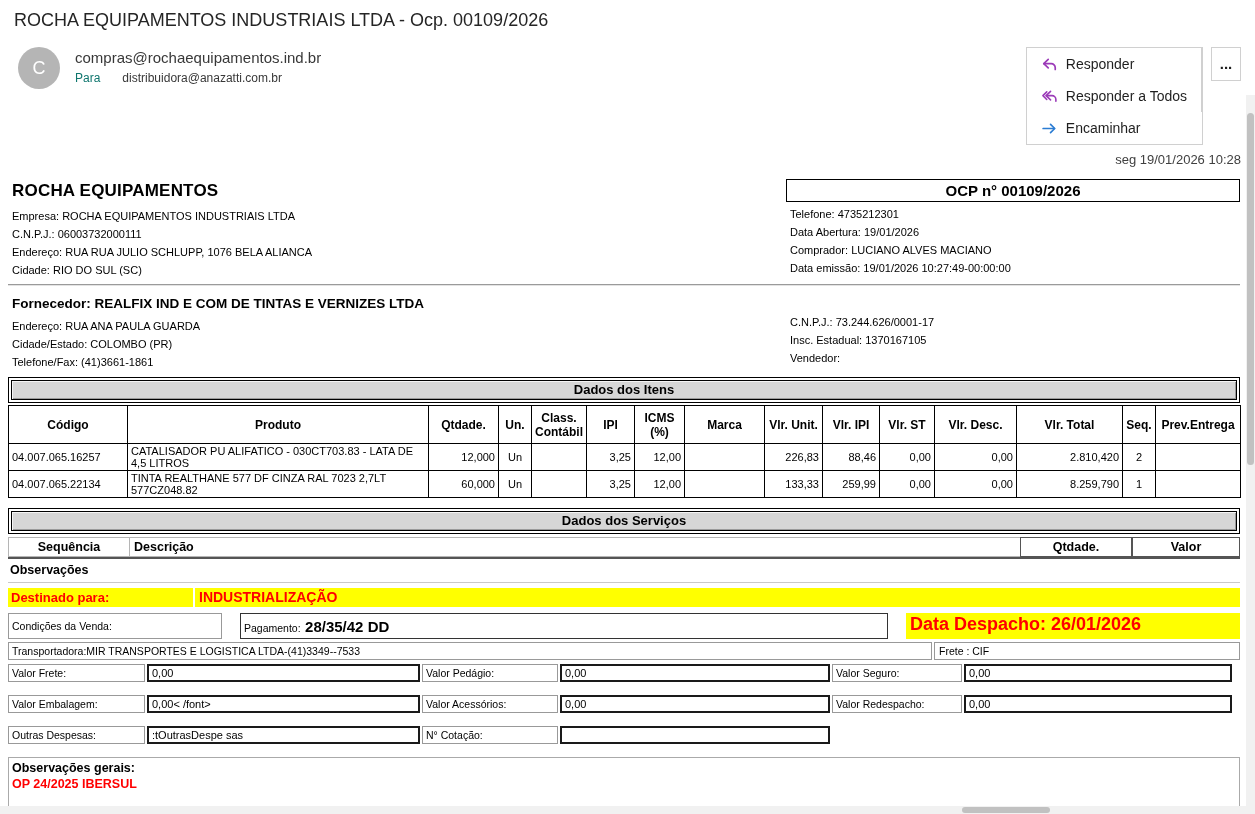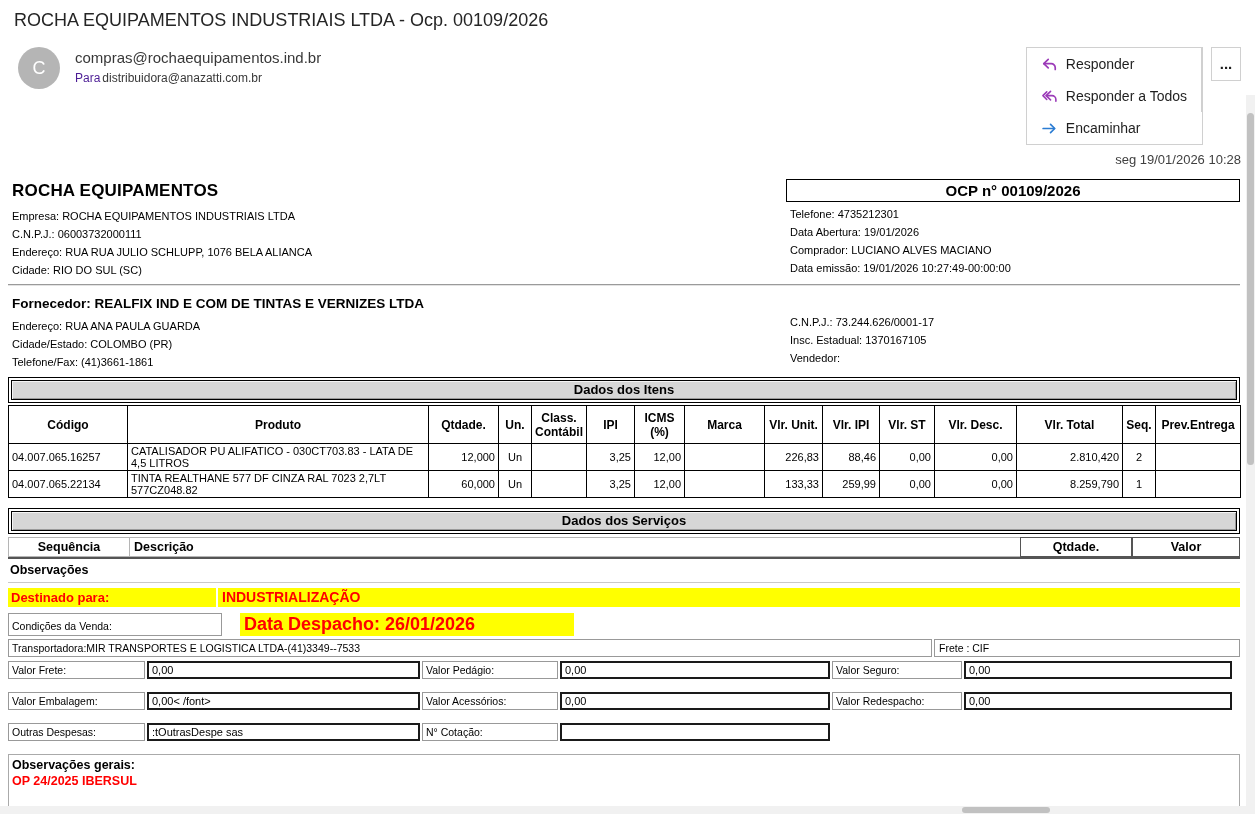--- a/index.html
+++ b/index.html
@@ -11,21 +11,21 @@
   
   .subject { padding:10px 0 0 14px; font-size:18px; color:#252525; }
   .email-header { display:flex; align-items:flex-start; padding:16px 12px 0 18px; }
   .avatar {
     width:42px; height:42px; border-radius:50%; background:#b5b5b5; color:#fff;
     font-size:18px; display:flex; align-items:center; justify-content:center; flex:0 0 auto;
   }
   .sender-block { margin-left:15px; padding-top:2px; flex:1 1 auto; }
   .sender { font-size:15px; color:#383838; }
   .recipient-line { margin-top:5px; font-size:12px; color:#383838; }
-  .para { color:#4c1d95; margin-right:2px; }
+  .para { color:#0f766e; margin-right:22px; }
   .header-right { display:flex; flex-direction:column; align-items:flex-end; padding-right:2px; }
   .actions-row { display:flex; align-items:stretch; }
   .btn-group { display:flex; border:1px solid #d0d0d0;flex-direction:column; }
   .btn {
     display:flex; align-items:center; gap:8px; background:#fff; border:none;
     border-right:1px solid #d0d0d0; padding:0 14px; height:32px;
     font-family:"Liberation Sans",sans-serif; font-size:14px; color:#1f1f1f; cursor:pointer;
   }
   .btn:last-child { border-right:none; }
   .more-btn {
@@ -65,21 +65,21 @@
   .svc-qt { width:112px; border:1px solid #555; text-align:center; padding:2px 0; }
   .svc-val { width:108px; border:1px solid #555; text-align:center; padding:2px 0; }
   .obs-row { font-weight:bold; font-size:12.5px; padding:4px 2px 5px 2px; border-bottom:1px solid #c9c9c9; }
   .desc-row { display:flex; align-items:center; margin:8px 0 2px 0; padding-bottom:8px; border-bottom:2px solid #9a9a9a; box-shadow:0 1px 0 #e8e8e8; }
   .desc-box { margin-left:310px; width:307px; border:1px solid #333; text-align:center; font-size:12px; padding:1px 0; }
   .total-wrap { margin-left:auto; margin-right:10px; font-size:12px; }
   .total-val { font-weight:bold; font-size:13px; }
   
   .yellow-row { display:flex; gap:2px; margin-top:5px; }
   .y-cell { background:#ffff00; color:#ff0000; font-weight:bold; }
-  .dest-label { width:208px; font-size:13px; padding:2px 0 2px 3px; }
+  .dest-label { width:185px; font-size:13px; padding:2px 0 2px 3px; }
   .dest-value { flex:1 1 auto; font-size:14px; padding:1px 0 1px 4px; }
   .cond-row { display:flex; gap:18px; margin-top:6px; align-items:stretch; }
   .cond-cell { width:214px; border:1px solid #999; font-size:10.5px; padding:6px 0 2px 3px; }
   .pay-cell { flex:1 1 auto; border:1px solid #333; padding:4px 0 2px 3px; }
   .pay-label { font-size:10.5px; }
   .pay-value { font-size:15px; font-weight:bold; }
   .disp-cell { width:334px; background:#ffff00; color:#ff0000; font-weight:bold; font-size:18px; padding:1px 0 1px 4px; }
   .transp-row { display:flex; gap:2px; margin-top:3px; }
   .transp-cell { flex:1 1 auto; border:1px solid #999; font-size:10.5px; padding:2px 0 2px 3px; }
   .frete-cell { width:306px; border:1px solid #999; font-size:10.5px; padding:2px 0 2px 4px; }
@@ -286,20 +286,24 @@
     <div class="obs-row">Observações</div>
 
 
     <div class="yellow-row">
       <div class="y-cell dest-label">Destinado para:</div>
       <div class="y-cell dest-value">INDUSTRIALIZAÇÃO</div>
     </div>
 
     <div class="cond-row">
       <div class="cond-cell">Condições da Venda:</div>
+      <div class="pay-cell">
+        <span class="pay-label">Pagamento:</span>
+        <span class="pay-value">28/35/42 DD</span>
+      </div>
       <div class="disp-cell">Data Despacho: 26/01/2026</div>
     </div>
 
     <div class="transp-row">
       <div class="transp-cell">Transportadora:MIR TRANSPORTES E LOGISTICA LTDA-(41)3349--7533</div>
       <div class="frete-cell">Frete : CIF</div>
     </div>
 
     <div class="fee-grid">
       <div class="fee-row">

